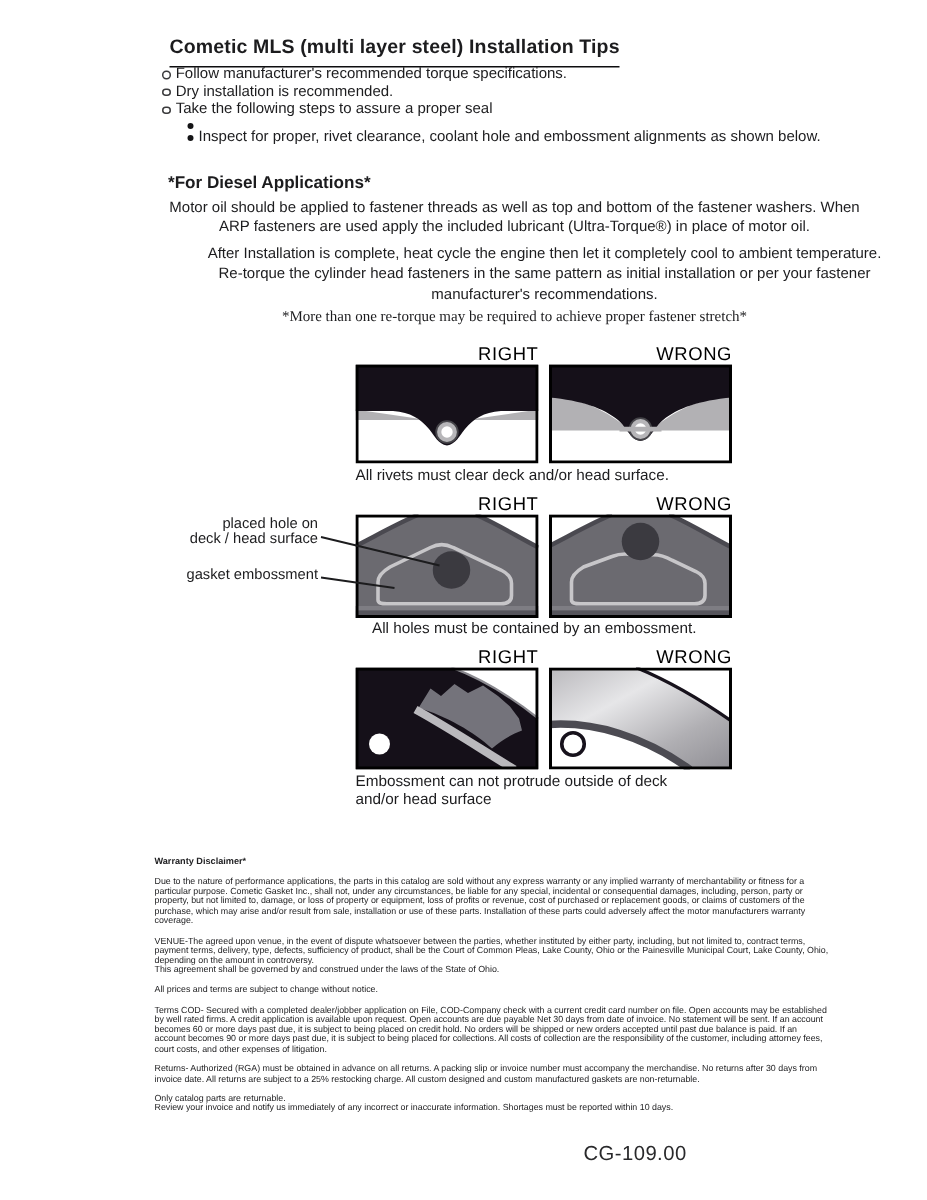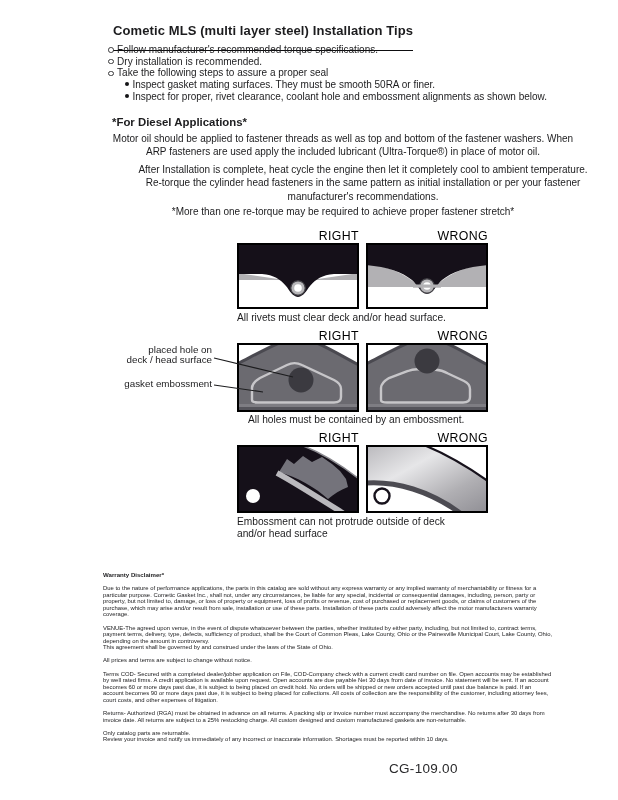--- a/index.html
+++ b/index.html
@@ -1,19 +1,19 @@
 <!DOCTYPE html>
 <html><head>
 <meta charset="utf-8">
 <style>
   html,body{margin:0;padding:0;background:#fff;}
   .page{position:relative;width:618px;height:800px;background:#ffffff;overflow:hidden;
         font-family:"Liberation Sans", sans-serif;color:#1c1c1e;}
   .abs{position:absolute;}
-  .title{font-size:13px;font-weight:bold;letter-spacing:.1px;border-bottom:1.7px solid #0d0d0f;padding-bottom:12px;white-space:nowrap;}
+  .title{font-size:13px;font-weight:bold;letter-spacing:.1px;border-bottom:1.7px solid #0d0d0f;padding-bottom:6px;white-space:nowrap;}
   .intro{width:472px;font-size:10px;line-height:11.7px;}
   .b-row{display:flex;align-items:flex-start;}
   .b-row.sub{padding-left:17px;}
   .o-marker{flex:0 0 auto;width:3.6px;height:3.6px;border:1px solid #3a3a3c;border-radius:50%;margin:3.2px 3.5px 0 0;}
   .dot-marker{flex:0 0 auto;width:4.2px;height:4.2px;background:#141416;border-radius:50%;margin:3.2px 3.2px 0 0;}
   .h2{font-size:11.4px;font-weight:bold;}
   .para{font-size:10px;line-height:13.3px;width:462px;text-align:center;}
   .fig-h{width:122px;text-align:right;font-size:12.3px;letter-spacing:.4px;color:#000000;}
   .cap{font-size:10.2px;line-height:11.5px;}
   .lab{font-size:9.8px;line-height:10.2px;text-align:right;width:112px;}
@@ -39,32 +39,31 @@
     <div class="b-row">
       <span class="o-marker"></span>
       <span>Dry installation is recommended.</span>
     </div>
     <div class="b-row">
       <span class="o-marker"></span>
       <span>Take the following steps to assure a proper seal</span>
     </div>
     <div class="b-row sub">
       <span class="dot-marker"></span>
-      <span>Inspect gasket mating surfaces.  They must be smooth 50RA or finer.</span>
     </div>
     <div class="b-row sub">
       <span class="dot-marker"></span>
       <span>Inspect for proper, rivet clearance, coolant hole and embossment alignments as shown below.</span>
     </div>
   </div>
 
   <div class="abs h2" style="left:112px;top:116px;">*For Diesel Applications*</div>
   <div class="abs para" style="left:112px;top:132px;">Motor oil should be applied to fastener threads as well as top and bottom of the fastener washers. When ARP fasteners are used apply the included lubricant (Ultra-Torque®) in place of motor oil.</div>
   <div class="abs para" style="left:112px;top:163px;margin-left:20px;">After Installation is complete, heat cycle the engine then let it completely cool to ambient temperature. Re-torque the cylinder head fasteners in the same pattern as initial installation or per your fastener manufacturer's recommendations.</div>
-  <div class="abs para" style="left:112px;top:205px;">*More than one re-torque may be required to achieve proper fastener stretch*</div>
+  <div class="abs para" style="left:112px;top:205px;font-family:Liberation Serif, serif;">*More than one re-torque may be required to achieve proper fastener stretch*</div>
 
   <div class="abs fig-h" style="left:237px;top:229px;">RIGHT</div>
   <div class="abs fig-h" style="left:366px;top:229px;">WRONG</div>
 
   <svg class="abs" style="left:237px;top:243px;" width="122" height="66" viewBox="0 0 122 66">
     <rect width="122" height="66" fill="#ffffff"></rect>
     <polygon points="0,30 48,37 0,37" fill="#b2b1b4"></polygon>
     <polygon points="122,30 74,37 122,37" fill="#b2b1b4"></polygon>
     <path d="M0,0 H122 V31 H97 C85,32 79,36 73,43 C69,48 67,53 61,54 C55,53 53,48 49,43 C43,36 37,32 25,31 H0 Z" fill="#151019"></path>
     <circle cx="61" cy="45" r="7.2" fill="#b7b6b9" stroke="#454449" stroke-width="1.2"></circle>

